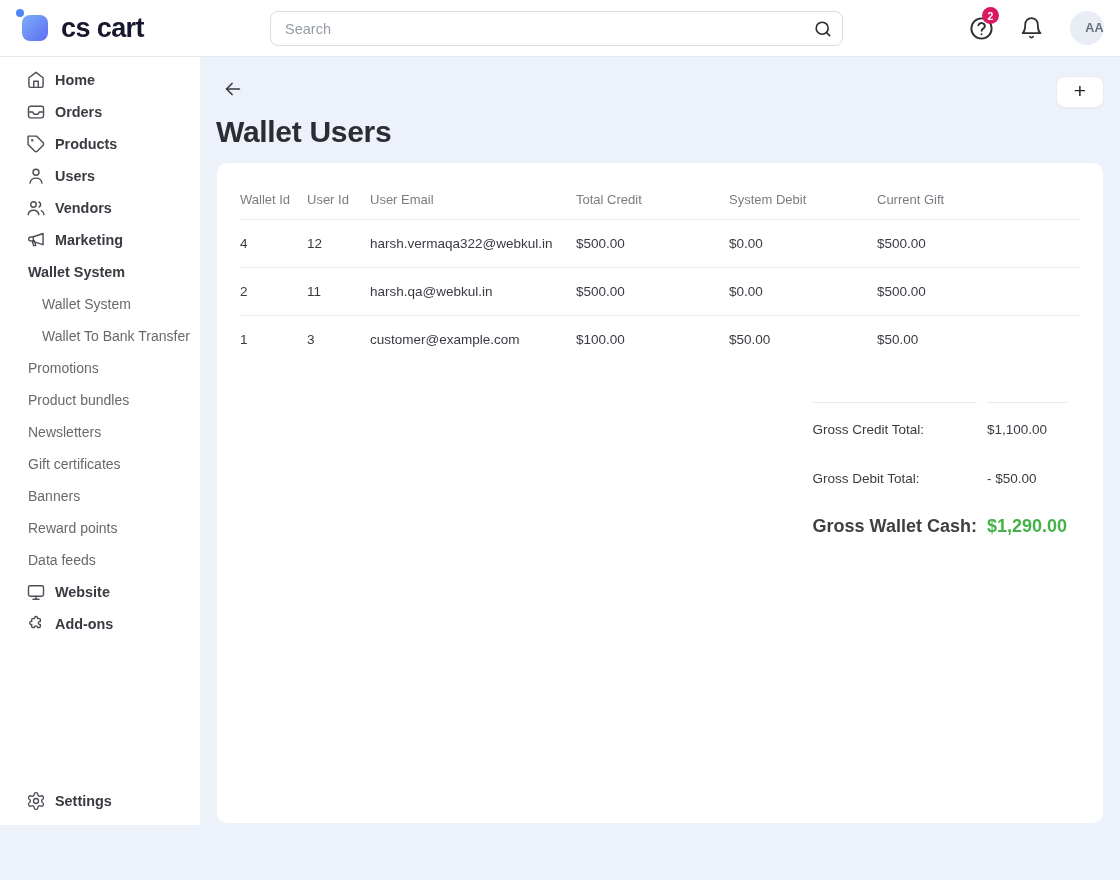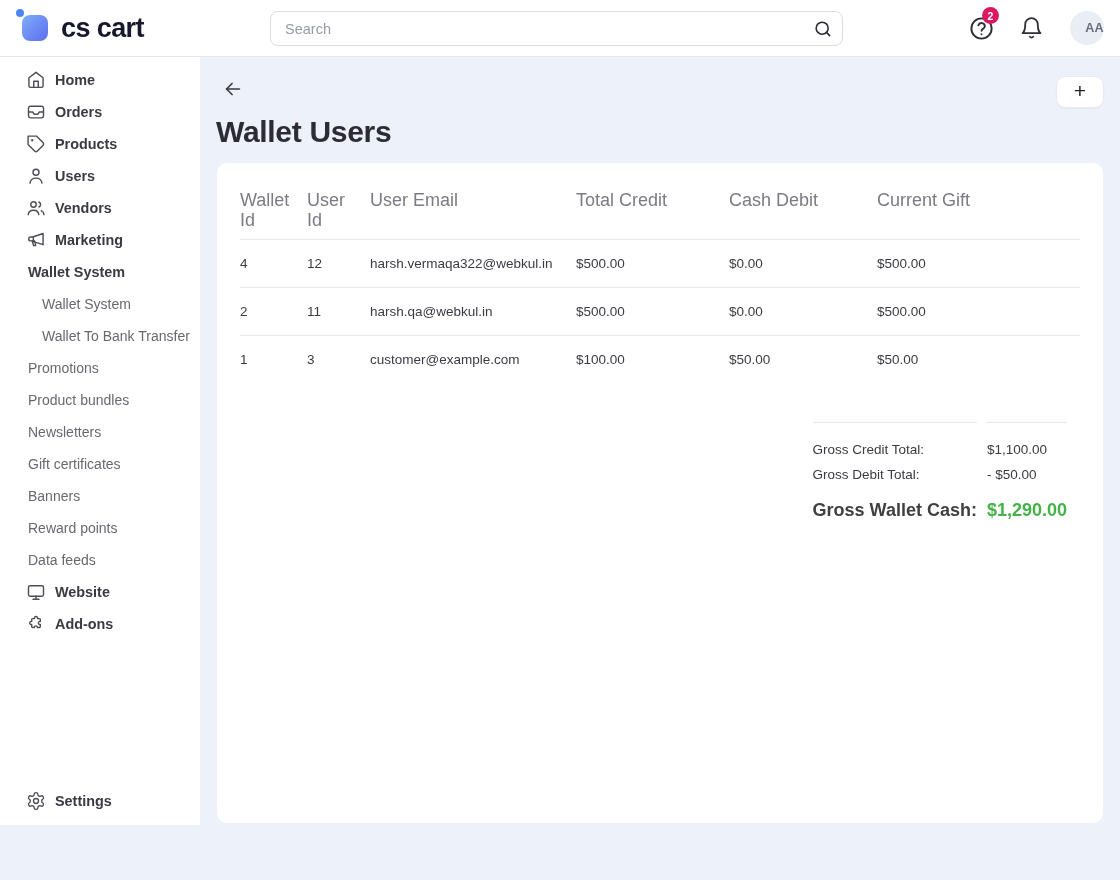--- a/index.html
+++ b/index.html
@@ -76,33 +76,33 @@
     cursor:pointer; box-shadow:0 1px 2px rgba(40,60,110,0.04);
   }
   .page-title { position:absolute; left:16px; top:58px; font-size:30px; font-weight:800; color:#2d2c34; letter-spacing:-0.3px; }
 
   .card {
     position:absolute; left:17px; right:17px; top:106px; height:660px;
     background:#ffffff; border-radius:10px; padding:27px 23px 0 23px;
   }
   table.wallet { width:100%; border-collapse:collapse; table-layout:fixed; }
   table.wallet th {
-    text-align:left; vertical-align:top; font-weight:400; font-size:18px; color:#7b7b84;
+    text-align:left; vertical-align:top; font-weight:400; font-size:13px; color:#7b7b84;
     line-height:20px; padding:0 14px 9px 0; border-bottom:1px solid #e8e9ee;
   }
   table.wallet td {
     font-size:13.5px; color:#3a3a42; padding:16px 8px 16px 0;
     border-bottom:1px solid #e8e9ee; overflow:hidden; white-space:nowrap;
   }
   table.wallet tr:last-child td { border-bottom:none; }
 
   .totals {
     margin:39px 3px 0 auto; border-collapse:separate; border-spacing:10px 0;
   }
-  .totals td { padding:5px 0; font-size:13.5px; color:#3b3a42; white-space:nowrap; }
+  .totals td { padding:17px 0; font-size:13.5px; color:#3b3a42; white-space:nowrap; }
   .totals tr.first td { border-top:1px solid #e8e9ee; padding-top:19px; }
   .totals td.t-label { min-width:152px; }
   .totals td.t-value { min-width:72px; }
   .totals tr.cash td { font-size:18px; font-weight:700; padding-top:13px; color:#404040; }
   .totals tr.cash td.t-value { color:#45b249; }
 </style>
 </head>
 <body>
 
 <div class="topbar">
@@ -296,21 +296,21 @@
         <col style="width:153px">
           <col style="width:148px">
           <col>
       </colgroup>
       <thead>
         <tr>
           <th>Wallet Id</th>
           <th>User Id</th>
           <th>User Email</th>
           <th>Total Credit</th>
-          <th>Cash Debit</th>
+          <th>System Debit</th>
           <th>Current Gift</th>
         </tr>
       </thead>
       <tbody>
         <tr>
           <td>4</td>
           <td>12</td>
           <td>harsh.vermaqa322@webkul.in</td>
           <td>$500.00</td>
           <td>$0.00</td>

